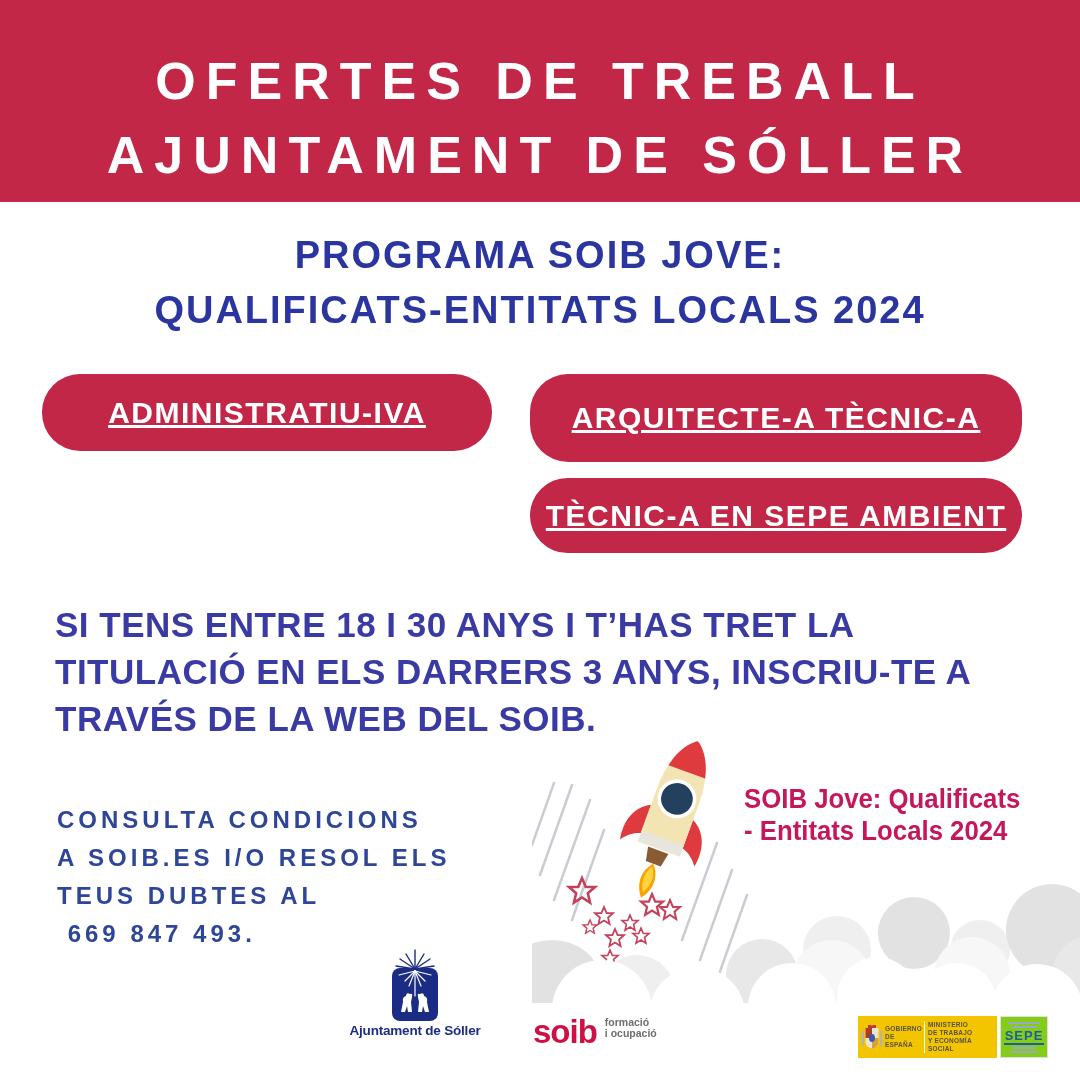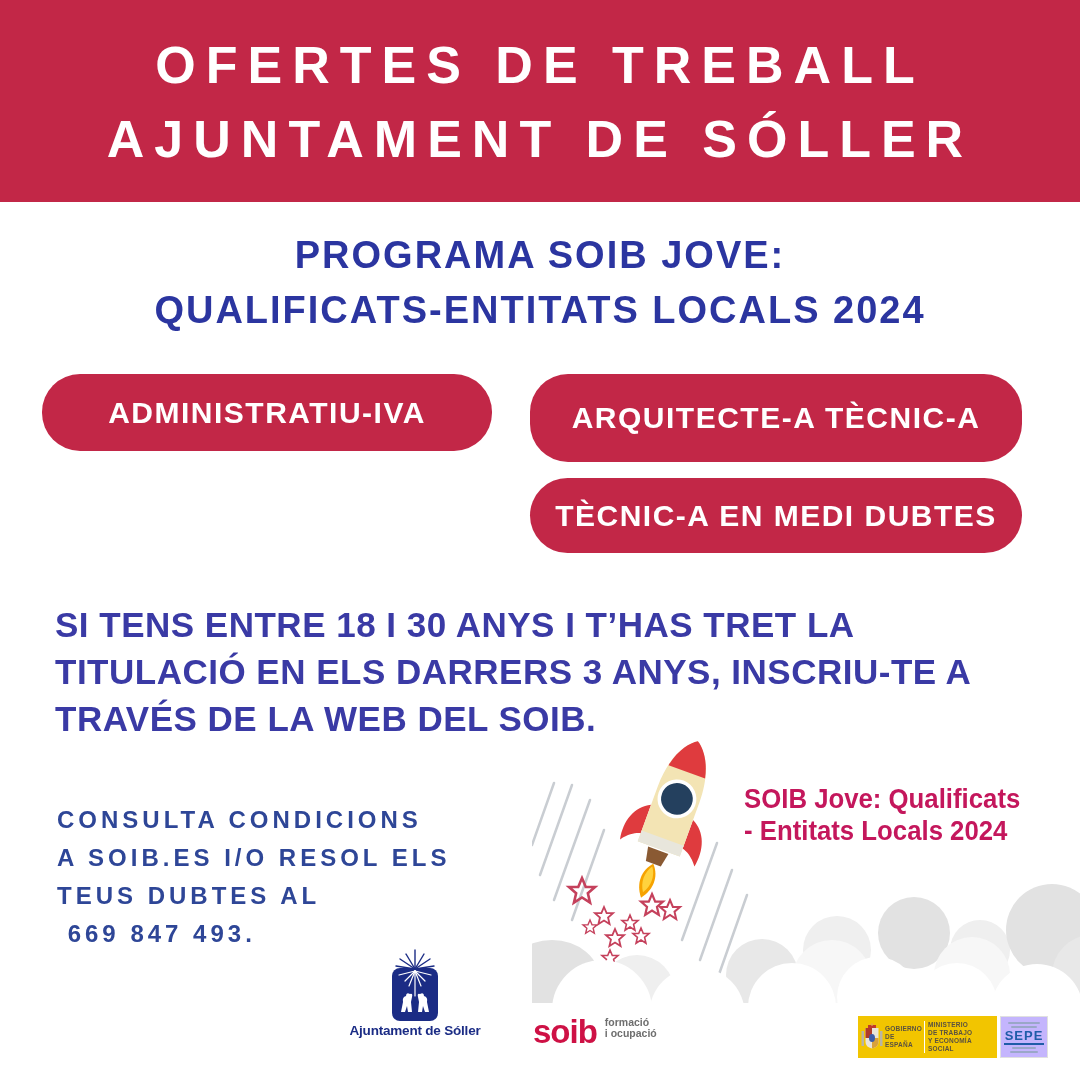--- a/index.html
+++ b/index.html
@@ -4,32 +4,32 @@
 <style>
   html,body{margin:0;padding:0;background:#fff;}
   .poster{
     position:relative;width:1080px;height:1080px;background:#ffffff;overflow:hidden;
     font-family:"Liberation Sans",sans-serif;
   }
   
   .banner{
     position:absolute;left:0;top:0;width:1080px;height:202px;background:#C22747;
     color:#ffffff;text-align:center;font-weight:800;
-    font-size:52px;letter-spacing:10px;line-height:74px;box-sizing:border-box;padding-top:28px;
+    font-size:52px;letter-spacing:10px;line-height:74px;box-sizing:border-box;padding-top:44px;
   }
   
   .program-title{
     position:absolute;left:0;top:228px;width:1080px;text-align:center;
     color:#2B35A0;font-weight:800;font-size:38px;letter-spacing:2px;line-height:55px;
   }
   
   .pill{
     position:absolute;background:#C22747;border-radius:38px;
     display:flex;align-items:center;justify-content:center;
-    color:#ffffff;font-weight:800;font-size:30px;letter-spacing:1.5px;white-space:nowrap;
+    color:#ffffff;font-weight:800;font-size:30px;letter-spacing:1.5px;white-space:nowrap;text-decoration:underline;
   }
   .pill-1{left:42px;top:374px;width:450px;height:77px;}
   .pill-2{left:530px;top:374px;width:492px;height:88px;}
   .pill-3{left:42px;top:478px;width:451px;height:75px;}
   .pill-4{left:530px;top:478px;width:492px;height:75px;}
   
   .eligibility{
     position:absolute;left:55px;top:601px;width:990px;
     color:#3A3AA5;font-weight:800;font-size:35px;line-height:47px;letter-spacing:0.5px;
   }
@@ -55,21 +55,21 @@
   .soib-word{font-size:33px;font-weight:800;letter-spacing:-1px;color:#CE1145;line-height:36px;}
   .soib-tag{margin-left:8px;margin-top:3px;font-size:10.5px;font-weight:600;color:#6E6E6E;line-height:11px;}
   
   .gov{position:absolute;left:858px;top:1016px;height:42px;display:flex;align-items:stretch;}
   .gov-yellow{width:139px;background:#F2C500;display:flex;align-items:center;box-sizing:border-box;padding:2px 3px;}
   .gov-text{font-size:6.5px;font-weight:700;color:#5A5240;line-height:8px;letter-spacing:0.2px;}
   .gov-col1{width:36px;margin-left:2px;}
   .gov-div{width:1px;height:32px;background:#ffffff;margin:0 3px;}
   .gov-col2{width:60px;}
   .sepe{
-    width:48px;background:#c4b5fd;border:1px solid #E0E0E0;margin-left:3px;
+    width:48px;background:#84cc16;border:1px solid #E0E0E0;margin-left:3px;
     display:flex;flex-direction:column;align-items:center;justify-content:center;box-sizing:border-box;
   }
   .sepe-bar{height:2px;background:#9AA7C8;border-radius:1px;margin:1px 0;}
   .sepe-word{font-size:13px;font-weight:700;color:#1F5CA8;letter-spacing:1px;line-height:14px;border-bottom:2px solid #1F5CA8;padding:0 1px;}
 </style>
 </head>
 <body>
 
 <div class="poster">
 
@@ -83,21 +83,21 @@
     <div>QUALIFICATS-ENTITATS LOCALS 2024</div>
   </div>
 
   <div class="pill pill-1">
     <span>ADMINISTRATIU-IVA</span>
   </div>
   <div class="pill pill-2">
     <span>ARQUITECTE-A TÈCNIC-A</span>
   </div>
   <div class="pill pill-4">
-    <span>TÈCNIC-A EN MEDI DUBTES</span>
+    <span>TÈCNIC-A EN SEPE AMBIENT</span>
   </div>
 
   <div class="eligibility">
     <div>SI TENS ENTRE 18 I 30 ANYS I T’HAS TRET LA</div>
     <div>TITULACIÓ EN ELS DARRERS 3 ANYS, INSCRIU-TE A</div>
     <div>TRAVÉS DE LA WEB DEL SOIB.</div>
   </div>
 
   <div class="contact">
     <div>CONSULTA CONDICIONS</div>

